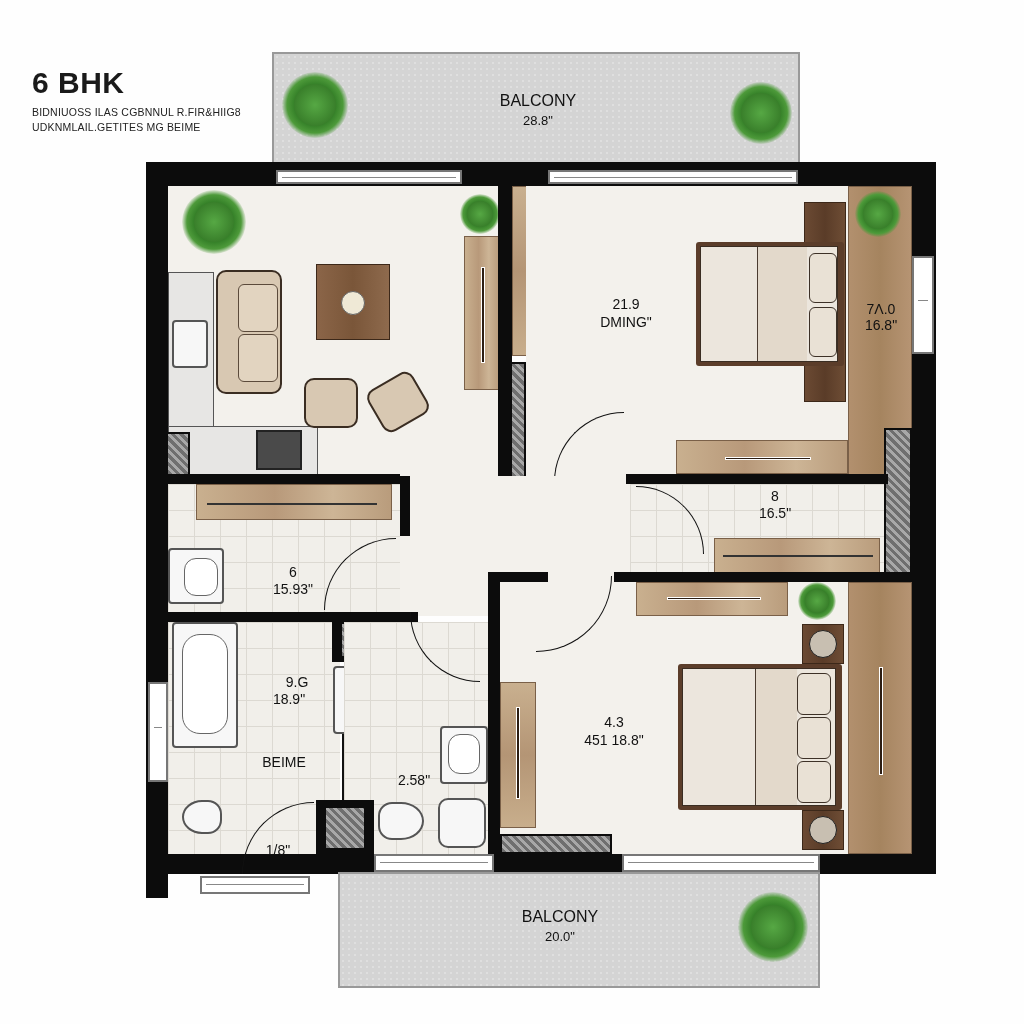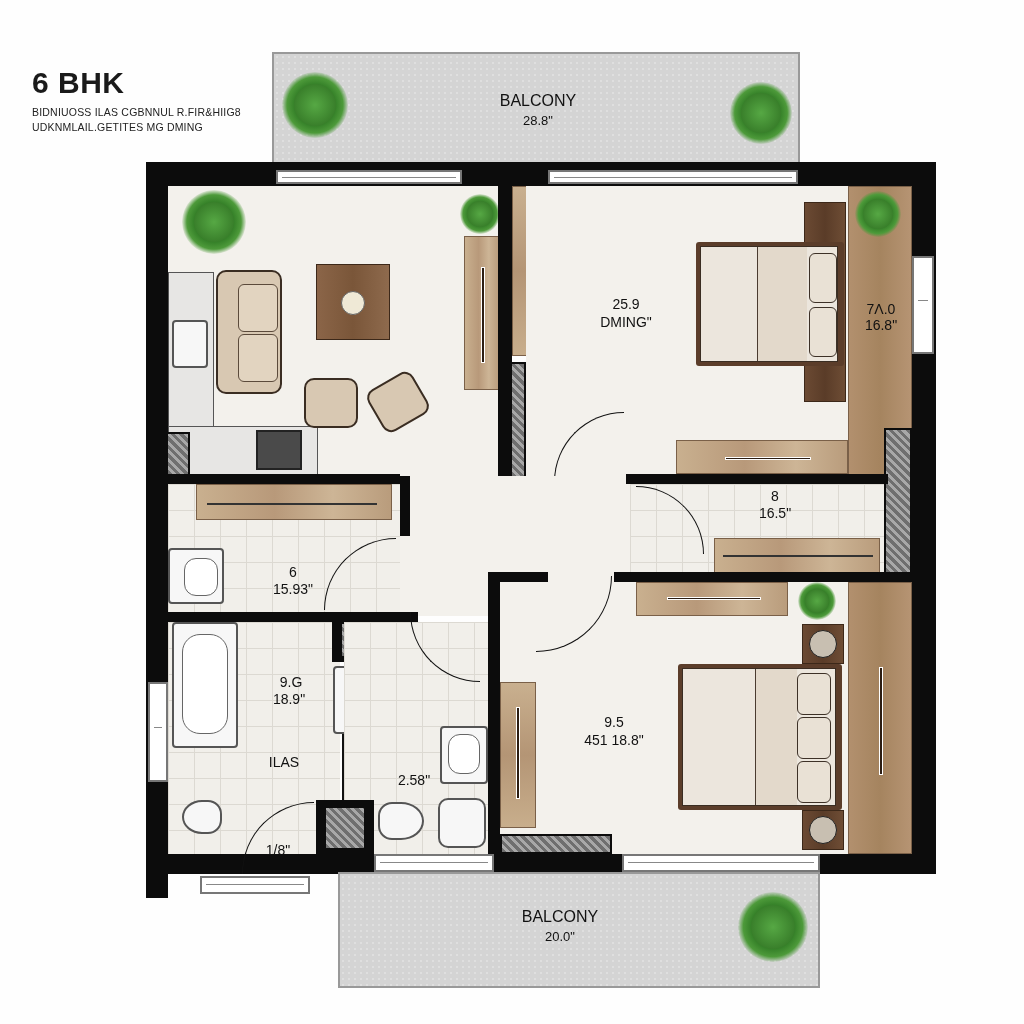--- a/index.html
+++ b/index.html
@@ -33,21 +33,21 @@
   .door-arc{border:1.5px solid #111;background:transparent;}
   .lbl{font-size:14px;text-align:center;line-height:17px;color:#111;white-space:nowrap;}
   .rail{background:#333;height:2px;}
   .tick{background:#3a2a1e;width:2px;}
 </style>
 </head>
 <body>
 
 <div class="abs title">6 BHK</div>
 <div class="abs subtitle" style="top:106px;">BIDNIUOSS ILAS CGBNNUL R.FIR&amp;HIIG8</div>
-<div class="abs subtitle" style="top:121px;">UDKNMLAIL.GETITES MG DMING</div>
+<div class="abs subtitle" style="top:121px;">UDKNMLAIL.GETITES MG BEIME</div>
 
 <div class="abs balcony" style="left:272px;top:52px;width:528px;height:112px;">
   <div class="abs plant" style="left:8px;top:18px;width:66px;height:66px;"></div>
   <div class="abs plant" style="left:456px;top:28px;width:62px;height:62px;"></div>
   <div class="abs lbl" style="left:200px;top:38px;width:128px;font-size:16px;">BALCONY</div>
   <div class="abs lbl" style="left:200px;top:58px;width:128px;font-size:13px;">28.8"</div>
 </div>
 
 <div class="abs wall" style="left:146px;top:162px;width:790px;height:24px;"></div>
 <div class="abs wall" style="left:146px;top:162px;width:22px;height:736px;"></div>
@@ -83,21 +83,21 @@
   </div>
 </div>
 
 <div class="abs wall" style="left:498px;top:162px;width:14px;height:318px;"></div>
 <div class="abs wood-v" style="left:512px;top:186px;width:36px;height:170px;">
   <div class="abs tick" style="left:17px;top:10px;height:150px;"></div>
 </div>
 <div class="abs hatch" style="left:510px;top:362px;width:16px;height:116px;"></div>
 
 <div class="abs floor" style="left:526px;top:186px;width:322px;height:290px;">
-  <div class="abs lbl" style="left:60px;top:110px;width:80px;">25.9</div>
+  <div class="abs lbl" style="left:60px;top:110px;width:80px;">21.9</div>
   <div class="abs lbl" style="left:60px;top:128px;width:80px;">DMING"</div>
 
   <div class="abs wood-dark" style="left:278px;top:16px;width:42px;height:200px;"></div>
 
   <div class="abs bed-frame" style="left:170px;top:56px;width:148px;height:124px;">
     <div class="abs bed" style="left:4px;top:4px;width:138px;height:116px;">
       <div class="abs sheet" style="left:56px;top:0;width:50px;height:114px;"></div>
       <div class="abs pillow" style="left:108px;top:6px;width:28px;height:50px;"></div>
       <div class="abs pillow" style="left:108px;top:60px;width:28px;height:50px;"></div>
     </div>
@@ -147,23 +147,23 @@
 </div>
 <div class="abs wall" style="left:626px;top:474px;width:262px;height:10px;"></div>
 <div class="abs wall" style="left:614px;top:572px;width:298px;height:10px;"></div>
 
 <div class="abs wall" style="left:168px;top:612px;width:250px;height:10px;"></div>
 
 <div class="abs tile" style="left:168px;top:622px;width:172px;height:232px;">
   <div class="abs fixture" style="left:4px;top:0;width:66px;height:126px;">
     <div class="abs fixture-inner" style="left:8px;top:10px;width:46px;height:100px;border-radius:18px;"></div>
   </div>
-  <div class="abs lbl" style="left:88px;top:52px;width:70px;">9.G</div>
+  <div class="abs lbl" style="left:94px;top:52px;width:70px;">9.G</div>
   <div class="abs lbl" style="left:86px;top:69px;width:70px;">18.9"</div>
-  <div class="abs lbl" style="left:76px;top:132px;width:80px;">ILAS</div>
+  <div class="abs lbl" style="left:76px;top:132px;width:80px;">BEIME</div>
   <div class="abs fixture" style="left:14px;top:178px;width:40px;height:34px;border-radius:50% 14px 14px 50%;"></div>
   <div class="abs lbl" style="left:90px;top:220px;width:40px;">1/8"</div>
   <div class="abs door-arc" style="left:74px;top:180px;width:72px;height:72px;border-radius:72px 0 0 0;border-right:none;border-bottom:none;"></div>
 </div>
 <div class="abs window" style="left:148px;top:682px;width:20px;height:100px;"></div>
 
 <div class="abs wall" style="left:332px;top:618px;width:56px;height:44px;"></div>
 <div class="abs hatch" style="left:340px;top:622px;width:40px;height:36px;"></div>
 <div class="abs fixture" style="left:333px;top:666px;width:62px;height:68px;">
   <div class="abs" style="left:14px;top:8px;width:40px;height:50px;background:repeating-linear-gradient(180deg,#777 0 1px,transparent 1px 6px);"></div>
@@ -186,21 +186,21 @@
 <div class="abs wall" style="left:488px;top:572px;width:60px;height:10px;"></div>
 
 <div class="abs floor" style="left:500px;top:582px;width:348px;height:272px;">
   <div class="abs wood" style="left:136px;top:0;width:152px;height:34px;">
     <div class="abs handle" style="left:30px;top:14px;width:94px;height:3px;"></div>
   </div>
   <div class="abs plant" style="left:298px;top:0;width:38px;height:38px;"></div>
   <div class="abs wood-v" style="left:0;top:100px;width:36px;height:146px;">
     <div class="abs handle" style="left:15px;top:24px;width:4px;height:92px;"></div>
   </div>
-  <div class="abs lbl" style="left:64px;top:132px;width:100px;">9.5</div>
+  <div class="abs lbl" style="left:64px;top:132px;width:100px;">4.3</div>
   <div class="abs lbl" style="left:64px;top:150px;width:100px;">451 18.8"</div>
 
   <div class="abs wood-dark" style="left:302px;top:42px;width:42px;height:40px;">
     <div class="abs" style="left:6px;top:5px;width:28px;height:28px;border-radius:50%;background:#c8bfb1;border:1px solid #222;"></div>
   </div>
   <div class="abs wood-dark" style="left:302px;top:228px;width:42px;height:40px;">
     <div class="abs" style="left:6px;top:5px;width:28px;height:28px;border-radius:50%;background:#c8bfb1;border:1px solid #222;"></div>
   </div>
 
   <div class="abs bed-frame" style="left:178px;top:82px;width:164px;height:146px;">

